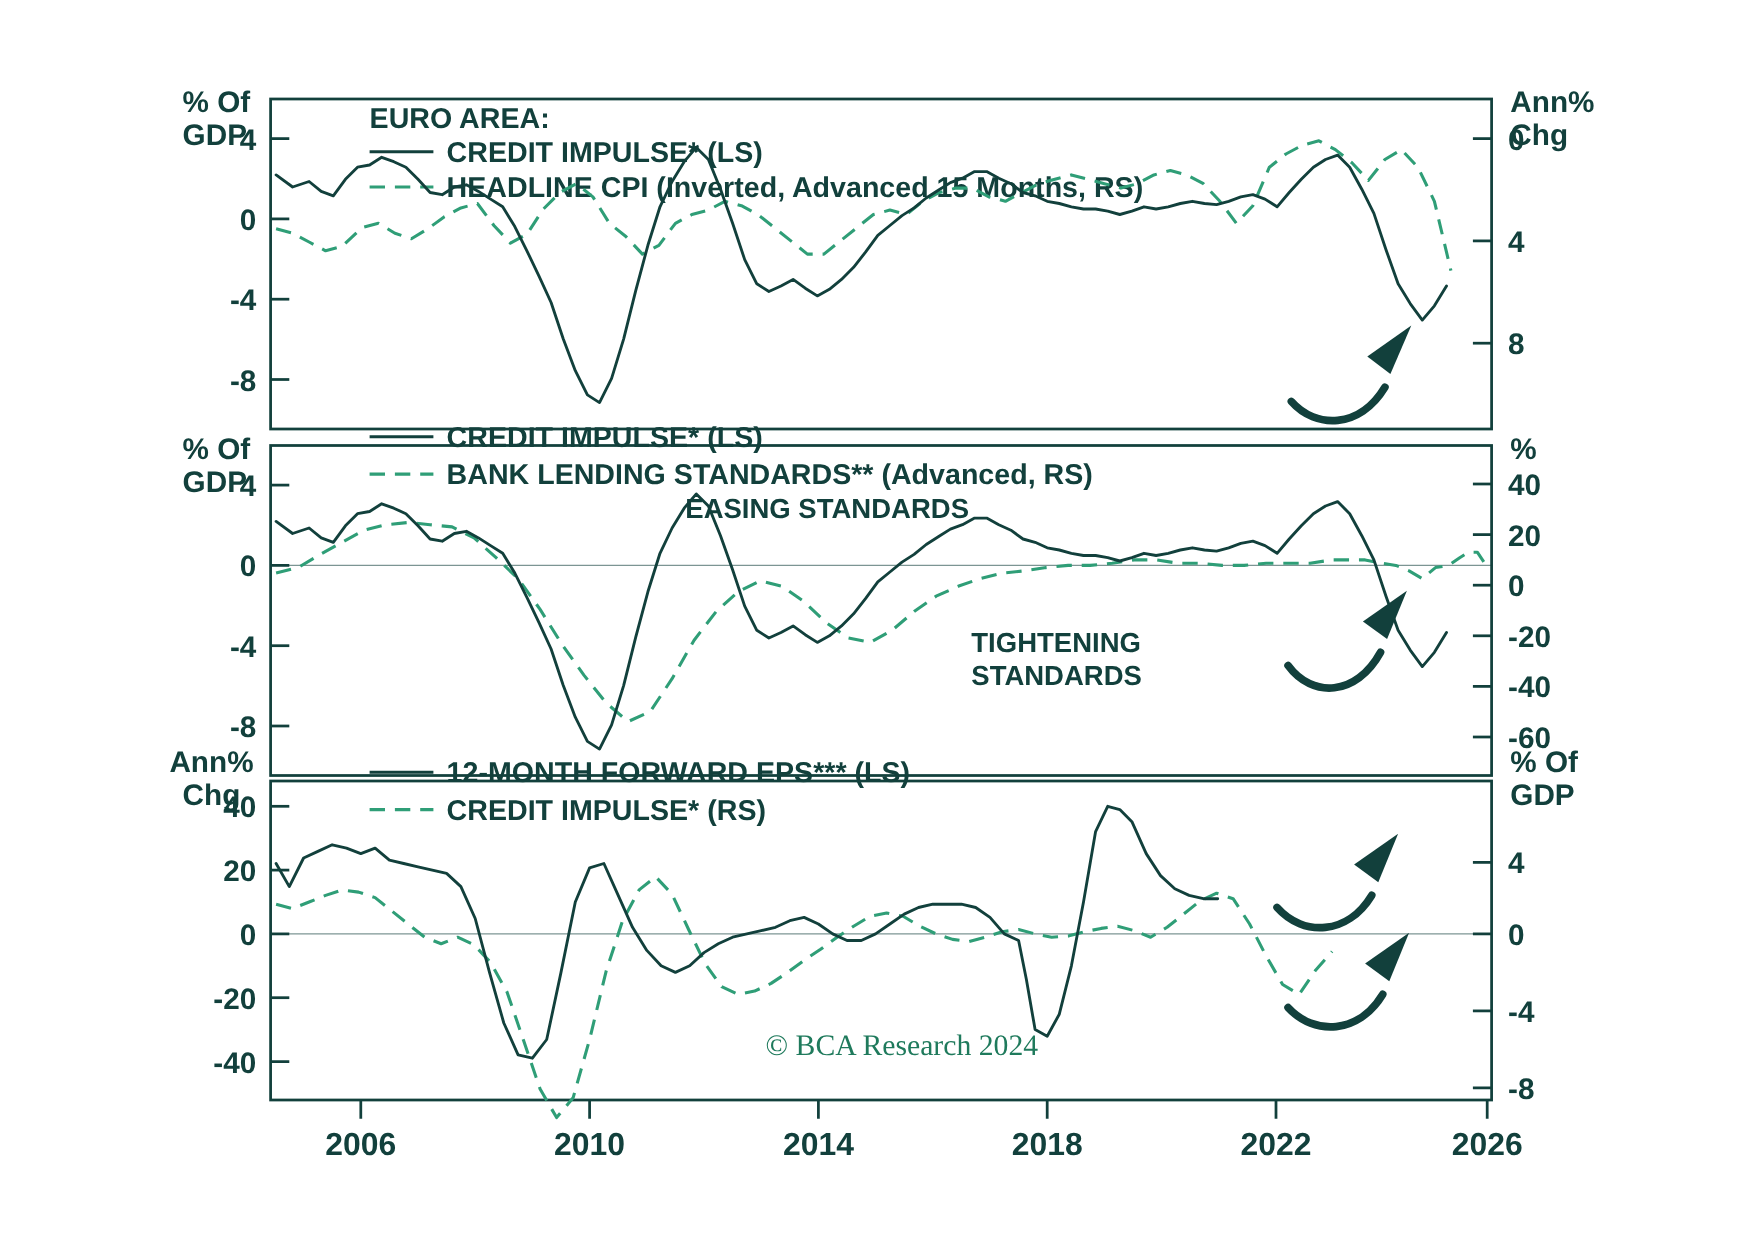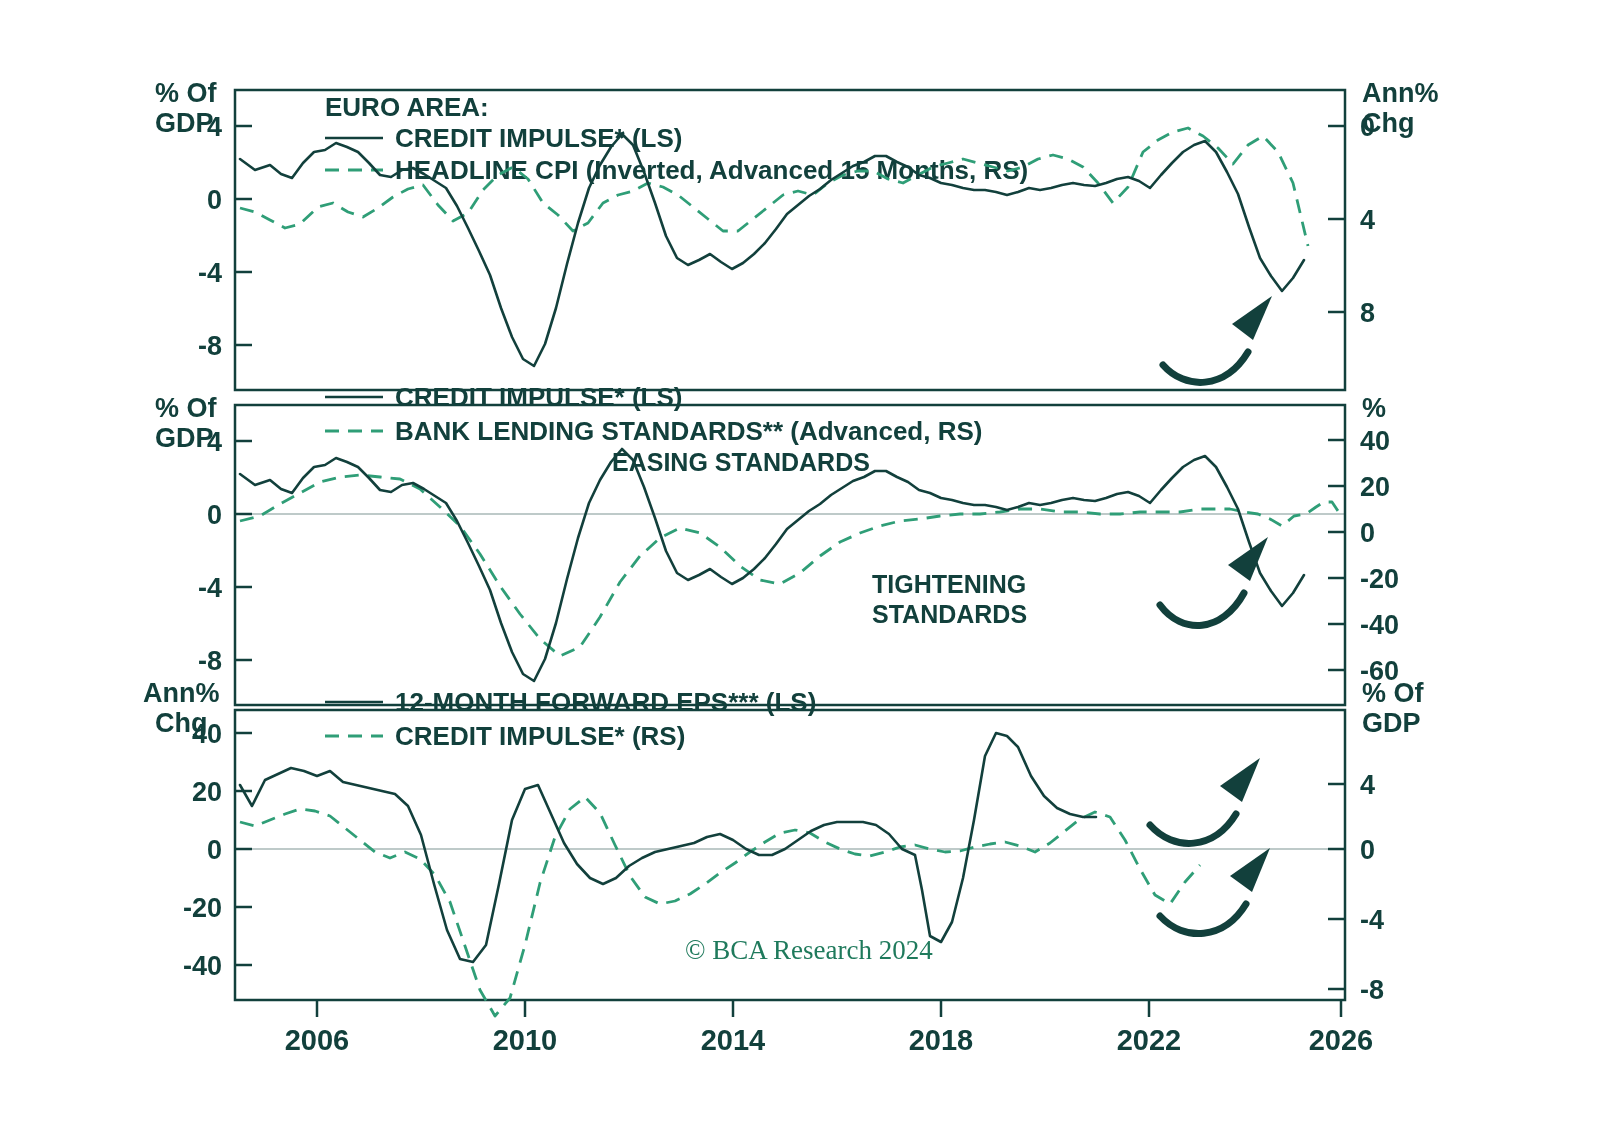--- a/index.html
+++ b/index.html
@@ -1,21 +1,21 @@
 <!DOCTYPE html>
 <html><head>
 <meta charset="utf-8">
 <style>
   html,body{margin:0;padding:0;}
   body{
     width:1598px;height:1144px;background:#ffffff;
     font-family:"Liberation Sans", sans-serif;
     color:#12403c;overflow:hidden;
   }
-  #root{position:relative;width:1344px;height:1144px;}
+  #root{position:relative;width:1344px;height:1144px;margin-left:11px;}
 
   .panel{position:absolute;left:0;top:0;}
 
   svg{display:block;overflow:visible;}
 
   .axis-label{
     font-size:27px;font-weight:bold;fill:#12403c;
     font-family:"Liberation Sans", sans-serif;
   }
   .tick-label{

